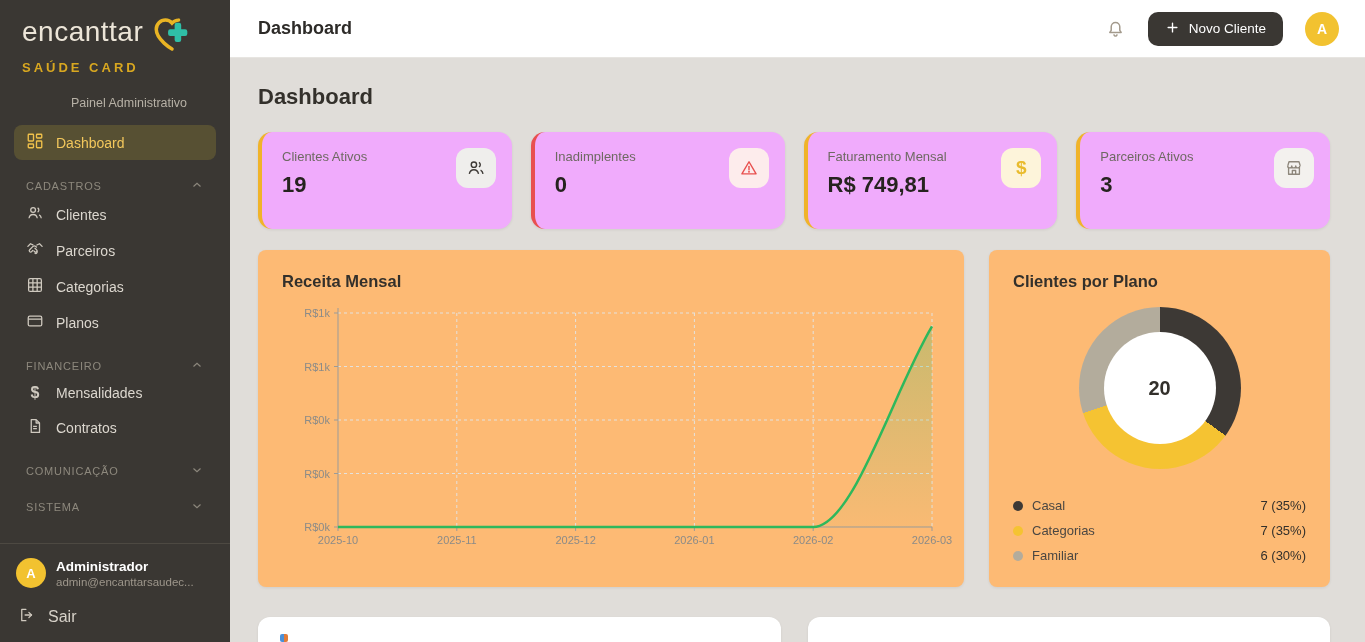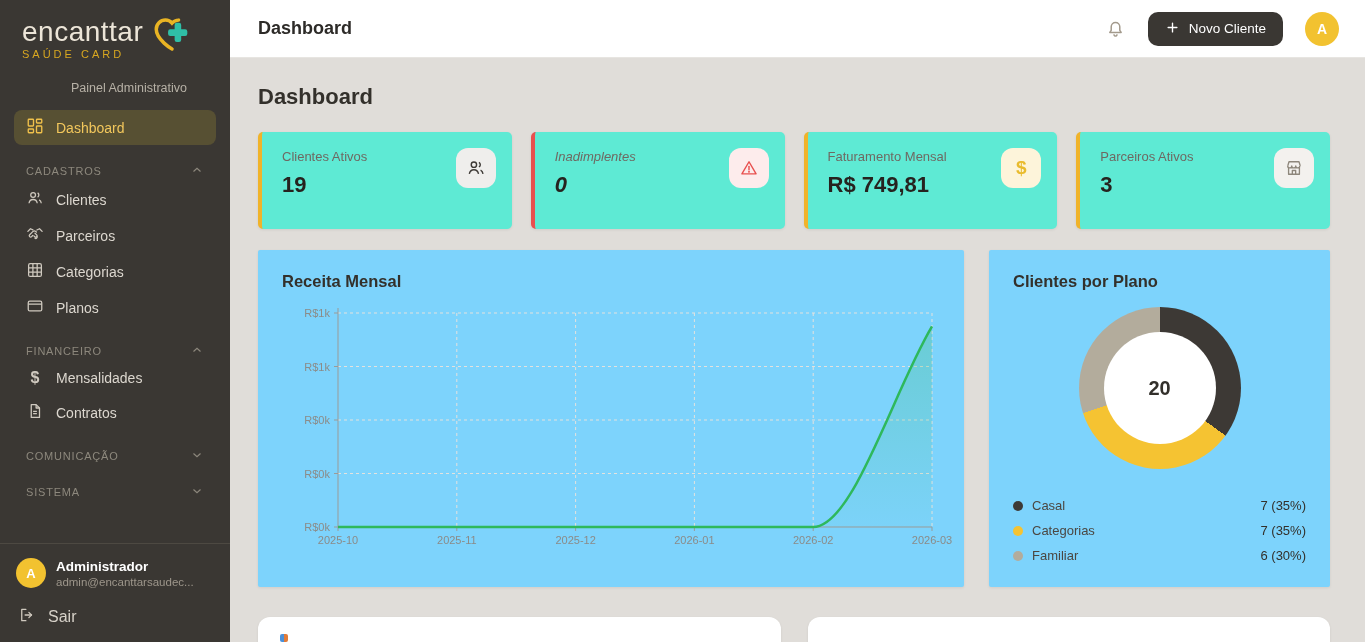--- a/index.html
+++ b/index.html
@@ -4,21 +4,21 @@
 <style>
   * { margin:0; padding:0; box-sizing:border-box; }
   html,body { width:1365px; height:642px; overflow:hidden; font-family:"Liberation Sans", sans-serif; }
   .app { display:flex; width:1365px; height:642px; }
 
   
   .sidebar { width:230px; min-width:230px; height:642px; background:#3a3733; color:#dcd7cf; display:flex; flex-direction:column; overflow:hidden; }
   .logo-block { padding:16px 14px 0 22px; }
   .brand-row { display:flex; align-items:flex-start; gap:8px; }
   .brand-text .brand-name { font-size:28px; color:#ece5d8; letter-spacing:0.5px; font-weight:500; }
-  .brand-text .brand-sub { font-size:11px; color:#d8a720; letter-spacing:3px; font-weight:400; margin-top:0; }
+  .brand-text .brand-sub { font-size:13px; color:#d8a720; letter-spacing:3px; font-weight:700; margin-top:12px; }
   .panel-label { font-size:12.5px; color:#b7b1a6; margin-top:21px; text-align:center; padding-left:20px; }
   .nav { padding:14px 14px 0 14px; flex:1 1 auto; overflow:hidden; }
   .nav-item { display:flex; align-items:center; gap:12px; padding:7px 12px; font-size:14px; color:#dcd7cf; border-radius:8px; margin:1px 0; cursor:pointer; }
   .nav-item svg, .nav-item .dollar-glyph { flex:0 0 auto; color:#cfc9bf; }
   .nav-item.active { background:#575033; color:#f2c75c; }
   .nav-item.active svg { color:#f0c14b; }
   .dollar-glyph { font-size:16px; font-weight:600; width:18px; text-align:center; display:inline-block; }
   .section-head { display:flex; align-items:center; justify-content:space-between; padding:6px 12px 2px 12px; margin-top:12px; font-size:11px; letter-spacing:0.8px; color:#8d887d; cursor:pointer; }
   .section-head svg { color:#8d887d; }
   .sidebar-footer { border-top:1px solid #4d4942; padding:14px 16px 12px 16px; }
@@ -35,28 +35,28 @@
   .topbar-title { font-size:18px; font-weight:700; color:#2d2b28; }
   .topbar-right { margin-left:auto; display:flex; align-items:center; gap:22px; }
   .bell-btn { background:none; border:none; color:#a39a8c; cursor:pointer; display:grid; place-items:center; }
   .new-client-btn { display:flex; align-items:center; gap:9px; background:#3a3733; color:#fff; border:none; border-radius:10px; height:34px; padding:0 17px; font-size:13.5px; font-family:inherit; cursor:pointer; }
   .avatar-top { width:34px; height:34px; border-radius:50%; background:#f2c230; color:#fff; font-size:14px; font-weight:700; display:grid; place-items:center; cursor:pointer; }
 
   .content { flex:1; background:#e0ddd9; padding:26px 35px 0 28px; overflow:hidden; }
   .page-heading { font-size:22px; font-weight:700; color:#33302b; margin-bottom:22px; }
 
   .stats-grid { display:grid; grid-template-columns:repeat(4,1fr); gap:19px; }
-  .stat-card { position:relative; background:#5eead4; border-radius:5px; border-left:4px solid #f0b32a; padding:17px 20px 20px 20px; height:97px; box-shadow:0 1px 3px rgba(0,0,0,.07); }
+  .stat-card { position:relative; background:#f0abfc; border-radius:14px; border-left:4px solid #f0b32a; padding:17px 20px 20px 20px; height:97px; box-shadow:0 1px 3px rgba(0,0,0,.07); }
   .stat-label { font-size:13px; color:#6e6962; }
   .stat-value { font-size:22px; font-weight:700; color:#26231f; margin-top:8px; }
   .stat-icon { position:absolute; top:16px; right:16px; width:40px; height:40px; border-radius:12px; display:grid; place-items:center; }
   .stat-icon .dollar-glyph { font-size:19px; width:auto; }
 
   .charts-row { margin-top:21px; display:grid; grid-template-columns:1fr 341px; gap:25px; }
-  .card { background:#7dd3fc; border-radius:2px; box-shadow:0 1px 3px rgba(0,0,0,.07); }
+  .card { background:#fdba74; border-radius:8px; box-shadow:0 1px 3px rgba(0,0,0,.07); }
   .chart-card { height:337px; padding:22px 24px; }
   .chart-title { font-size:16.5px; font-weight:700; color:#33302b; }
   .revenue-chart { margin-top:14px; overflow:visible; }
   .revenue-chart .grid { stroke:#e4e2de; stroke-dasharray:3 3; stroke-width:1; }
   .revenue-chart .axis { stroke:#9b9b98; stroke-width:1; }
   .revenue-chart .ytick { fill:#8b8b88; font-size:11px; text-anchor:end; font-family:"Liberation Sans",sans-serif; }
   .revenue-chart .xtick { fill:#8b8b88; font-size:11px; text-anchor:middle; font-family:"Liberation Sans",sans-serif; }
 
   .donut-wrap { position:relative; width:162px; height:162px; border-radius:50%; margin:16px auto 0 auto; }
   .donut-hole { position:absolute; inset:25px; background:#fff; border-radius:50%; }
@@ -238,21 +238,21 @@
           <div class="stat-value">19</div>
           <div class="stat-icon" style="background: rgb(239, 238, 236); color: rgb(61, 57, 53);">
             <svg width="20" height="20" viewBox="0 0 24 24" fill="none" stroke="currentColor" stroke-width="1.7">
                 <circle cx="9.5" cy="8" r="3.2"></circle>
                 <path d="M4 19c.5-3 2.7-5 5.5-5s5 2 5.5 5"></path>
                 <path d="M15.5 5.2a3.2 3.2 0 0 1 0 5.6"></path>
                 <path d="M17.5 14.5c1.6.8 2.6 2.4 2.9 4.5"></path>
               </svg>
           </div>
         </div>
-        <div class="stat-card" style="border-left-color: rgb(232, 80, 79); font-style: italic;">
+        <div class="stat-card" style="border-left-color: rgb(232, 80, 79);">
           <div class="stat-label">Inadimplentes</div>
           <div class="stat-value">0</div>
           <div class="stat-icon" style="background: rgb(253, 236, 236); color: rgb(232, 80, 79);">
             <svg width="20" height="20" viewBox="0 0 24 24" fill="none" stroke="currentColor" stroke-width="1.7" stroke-linejoin="round">
                 <path d="M12 4.5L3.5 19h17z"></path>
                 <path d="M12 10v4" stroke-linecap="round"></path>
                 <circle cx="12" cy="16.4" r="0.4" fill="currentColor"></circle>
               </svg>
           </div>
         </div>

